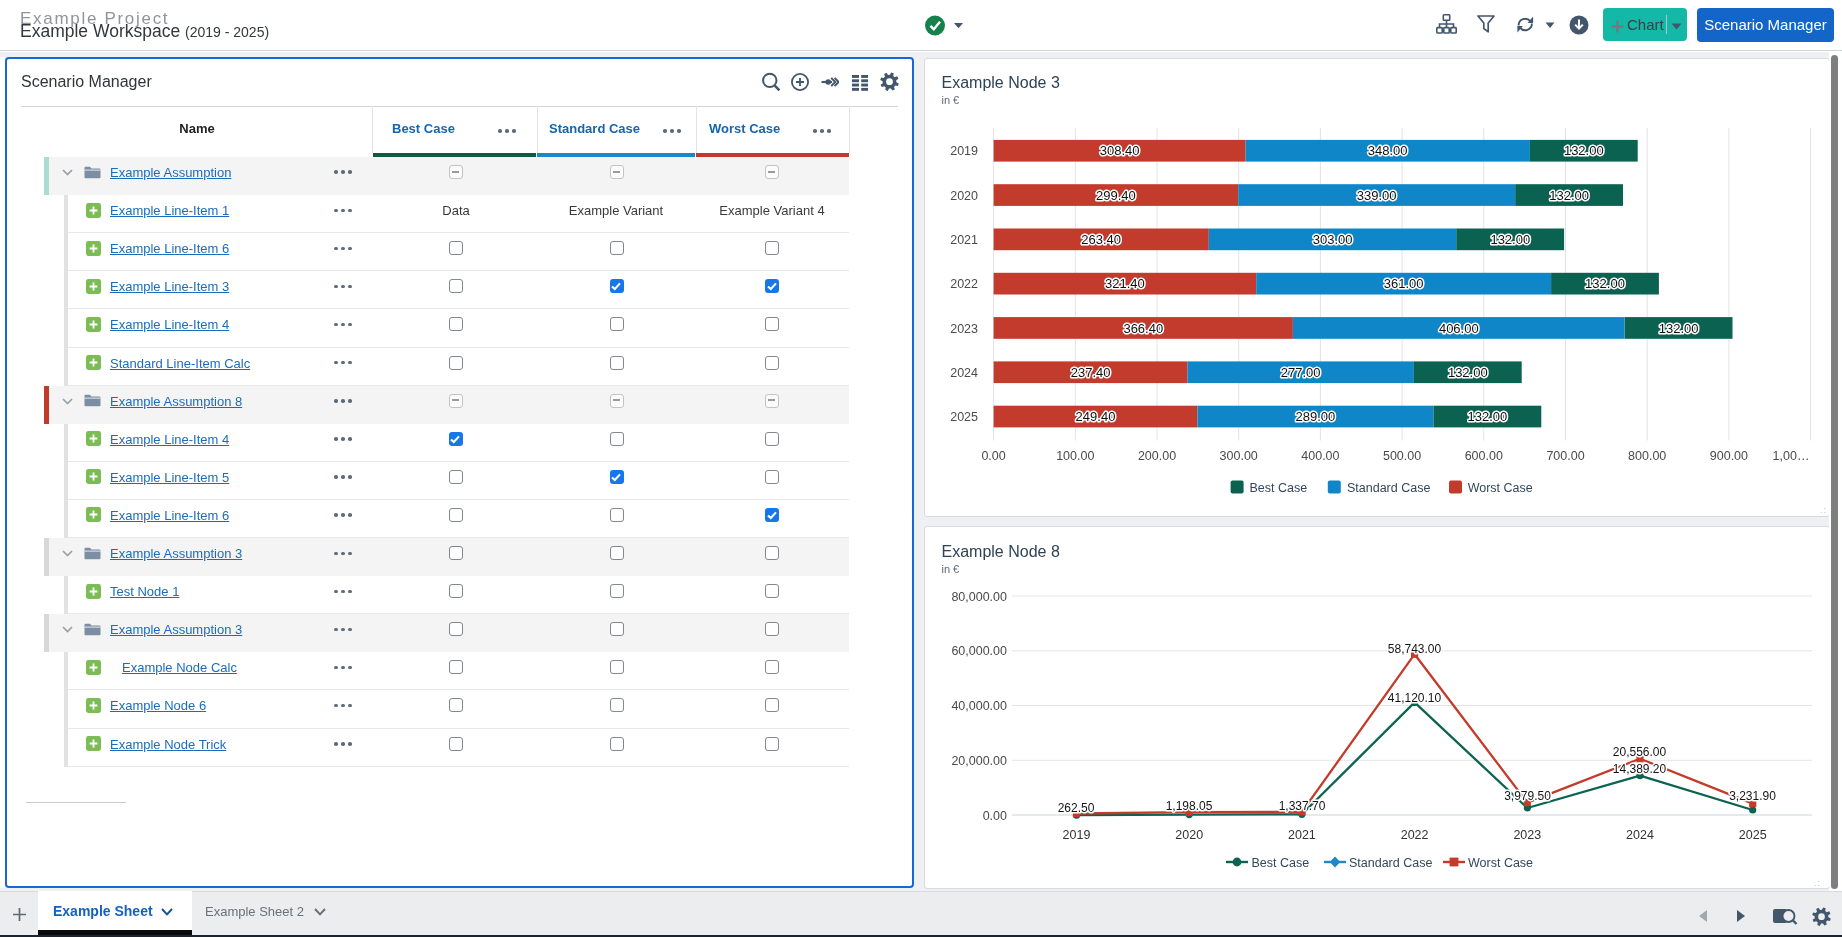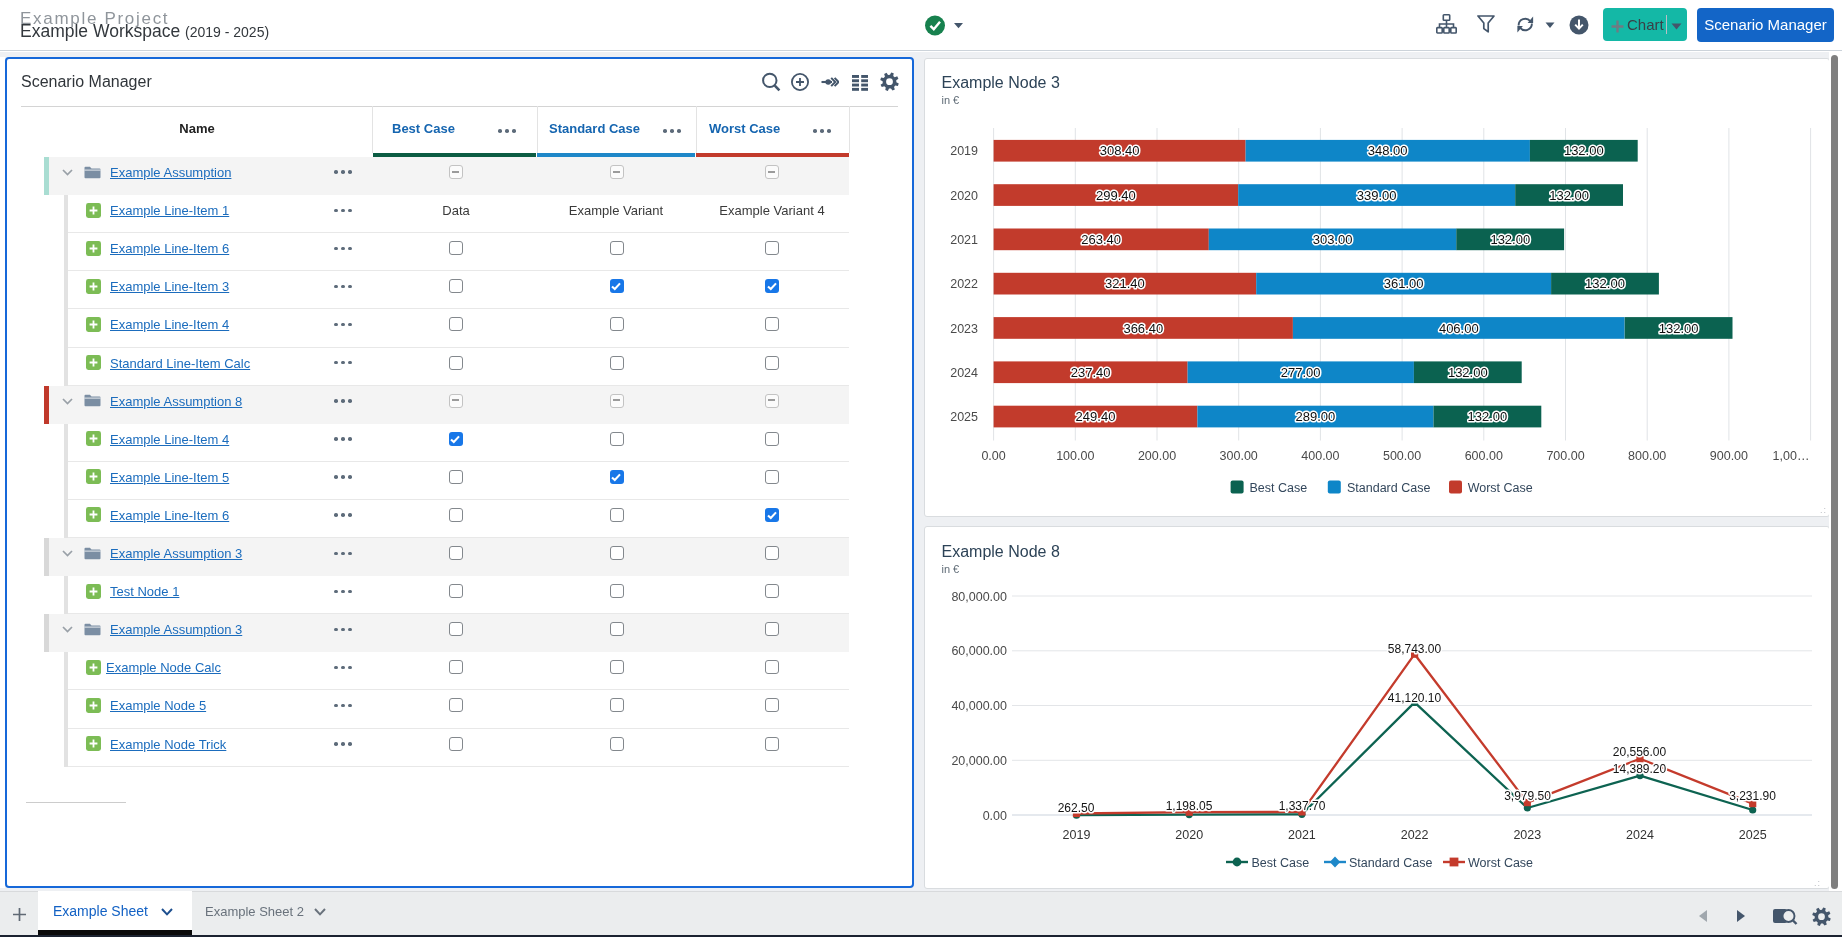--- a/index.html
+++ b/index.html
@@ -317,33 +317,33 @@
 <i class="dot" style="left:341.2px;top:627.7px;width:3.5px;height:3.5px;background:#5d6b7a"></i>
 <i class="dot" style="left:348.2px;top:627.7px;width:3.5px;height:3.5px;background:#5d6b7a"></i>
 <div class="cb" style="left:448.5px;top:622.2px"></div>
 <div class="cb" style="left:609.5px;top:622.2px"></div>
 <div class="cb" style="left:765.0px;top:622.2px"></div>
 <div class="abs" style="left:68.4px;top:689.4px;width:781.0px;height:1px;background:#e8e8e8"></div>
 <svg class="abs" style="left:85.5px;top:659.8px" width="15" height="15" viewBox="0 0 15 15">
     <rect x="0" y="0" width="15" height="15" rx="2.4" fill="#7cbc55"></rect>
     <path d="M7.5 3.6 V11.4 M3.6 7.5 H11.4" stroke="#fff" stroke-width="1.8"></path>
   </svg>
-<a class="lnk" style="left:106px;top:660.3px">Example Node Calc</a>
+<a class="lnk" style="left:122px;top:660.3px">Example Node Calc</a>
 <i class="dot" style="left:334.2px;top:665.8px;width:3.5px;height:3.5px;background:#5d6b7a"></i>
 <i class="dot" style="left:341.2px;top:665.8px;width:3.5px;height:3.5px;background:#5d6b7a"></i>
 <i class="dot" style="left:348.2px;top:665.8px;width:3.5px;height:3.5px;background:#5d6b7a"></i>
 <div class="cb" style="left:448.5px;top:660.3px"></div>
 <div class="cb" style="left:609.5px;top:660.3px"></div>
 <div class="cb" style="left:765.0px;top:660.3px"></div>
 <div class="abs" style="left:68.4px;top:727.5px;width:781.0px;height:1px;background:#e8e8e8"></div>
 <svg class="abs" style="left:85.5px;top:697.9px" width="15" height="15" viewBox="0 0 15 15">
     <rect x="0" y="0" width="15" height="15" rx="2.4" fill="#7cbc55"></rect>
     <path d="M7.5 3.6 V11.4 M3.6 7.5 H11.4" stroke="#fff" stroke-width="1.8"></path>
   </svg>
-<a class="lnk" style="left:110px;top:698.4px">Example Node 5</a>
+<a class="lnk" style="left:110px;top:698.4px">Example Node 6</a>
 <i class="dot" style="left:334.2px;top:703.9px;width:3.5px;height:3.5px;background:#5d6b7a"></i>
 <i class="dot" style="left:341.2px;top:703.9px;width:3.5px;height:3.5px;background:#5d6b7a"></i>
 <i class="dot" style="left:348.2px;top:703.9px;width:3.5px;height:3.5px;background:#5d6b7a"></i>
 <div class="cb" style="left:448.5px;top:698.4px"></div>
 <div class="cb" style="left:609.5px;top:698.4px"></div>
 <div class="cb" style="left:765.0px;top:698.4px"></div>
 <div class="abs" style="left:68.4px;top:765.6px;width:781.0px;height:1px;background:#e8e8e8"></div>
 <svg class="abs" style="left:85.5px;top:736.0px" width="15" height="15" viewBox="0 0 15 15">
     <rect x="0" y="0" width="15" height="15" rx="2.4" fill="#7cbc55"></rect>
     <path d="M7.5 3.6 V11.4 M3.6 7.5 H11.4" stroke="#fff" stroke-width="1.8"></path>
@@ -499,21 +499,21 @@
     <text x="1468" y="866.8" font-size="12.5" fill="#33475c">Worst Case</text>
   </svg>
 <div class="abs" style="left:1829px;top:52px;width:13px;height:839px;background:#fff"></div>
 <div class="abs" style="left:1831px;top:55px;width:7px;height:834px;background:#7f7f7f;border-radius:4px"></div>
 <div class="abs" style="left:0;top:891px;width:1842px;height:46px;background:#ebedee;border-top:1px solid #d8dadc"></div>
 
 <svg class="abs" style="left:13px;top:907.5px" width="13" height="13" viewBox="0 0 13 13">
     <path d="M6.5 0 V13 M0 6.5 H13" stroke="#5f6974" stroke-width="1.7"></path>
   </svg>
 <div class="abs" style="left:38px;top:891px;width:153.5px;height:38.8px;background:#fff"></div>
-<div class="abs" style="left:53px;top:903px;font-size:14px;font-weight:normal;color:#1261c4">Example Sheet</div>
+<div class="abs" style="left:53px;top:903px;font-size:14px;font-weight:bold;color:#1261c4">Example Sheet</div>
 <svg class="abs" style="left:161px;top:908px" width="12" height="8" viewBox="0 0 12 8">
     <polyline points="1,1 6,6.4 11,1" fill="none" stroke="#1d4f8f" stroke-width="2"></polyline>
   </svg>
 <div class="abs" style="left:205px;top:903.5px;font-size:13px;color:#69727c">Example Sheet 2</div>
 <svg class="abs" style="left:314px;top:908px" width="12" height="8" viewBox="0 0 12 8">
     <polyline points="1,1 6,6.4 11,1" fill="none" stroke="#69727c" stroke-width="2"></polyline>
   </svg>
 <div class="abs" style="left:38px;top:929.8px;width:153.5px;height:4.8px;background:#0a0a0a"></div>
 <div class="abs" style="left:0;top:935px;width:1842px;height:2px;background:#1b2230"></div>
 <div class="abs" style="left:1699px;top:910px;width:0;height:0;border:6px solid transparent;border-right:8px solid #a0a7ad;border-left:0"></div>

